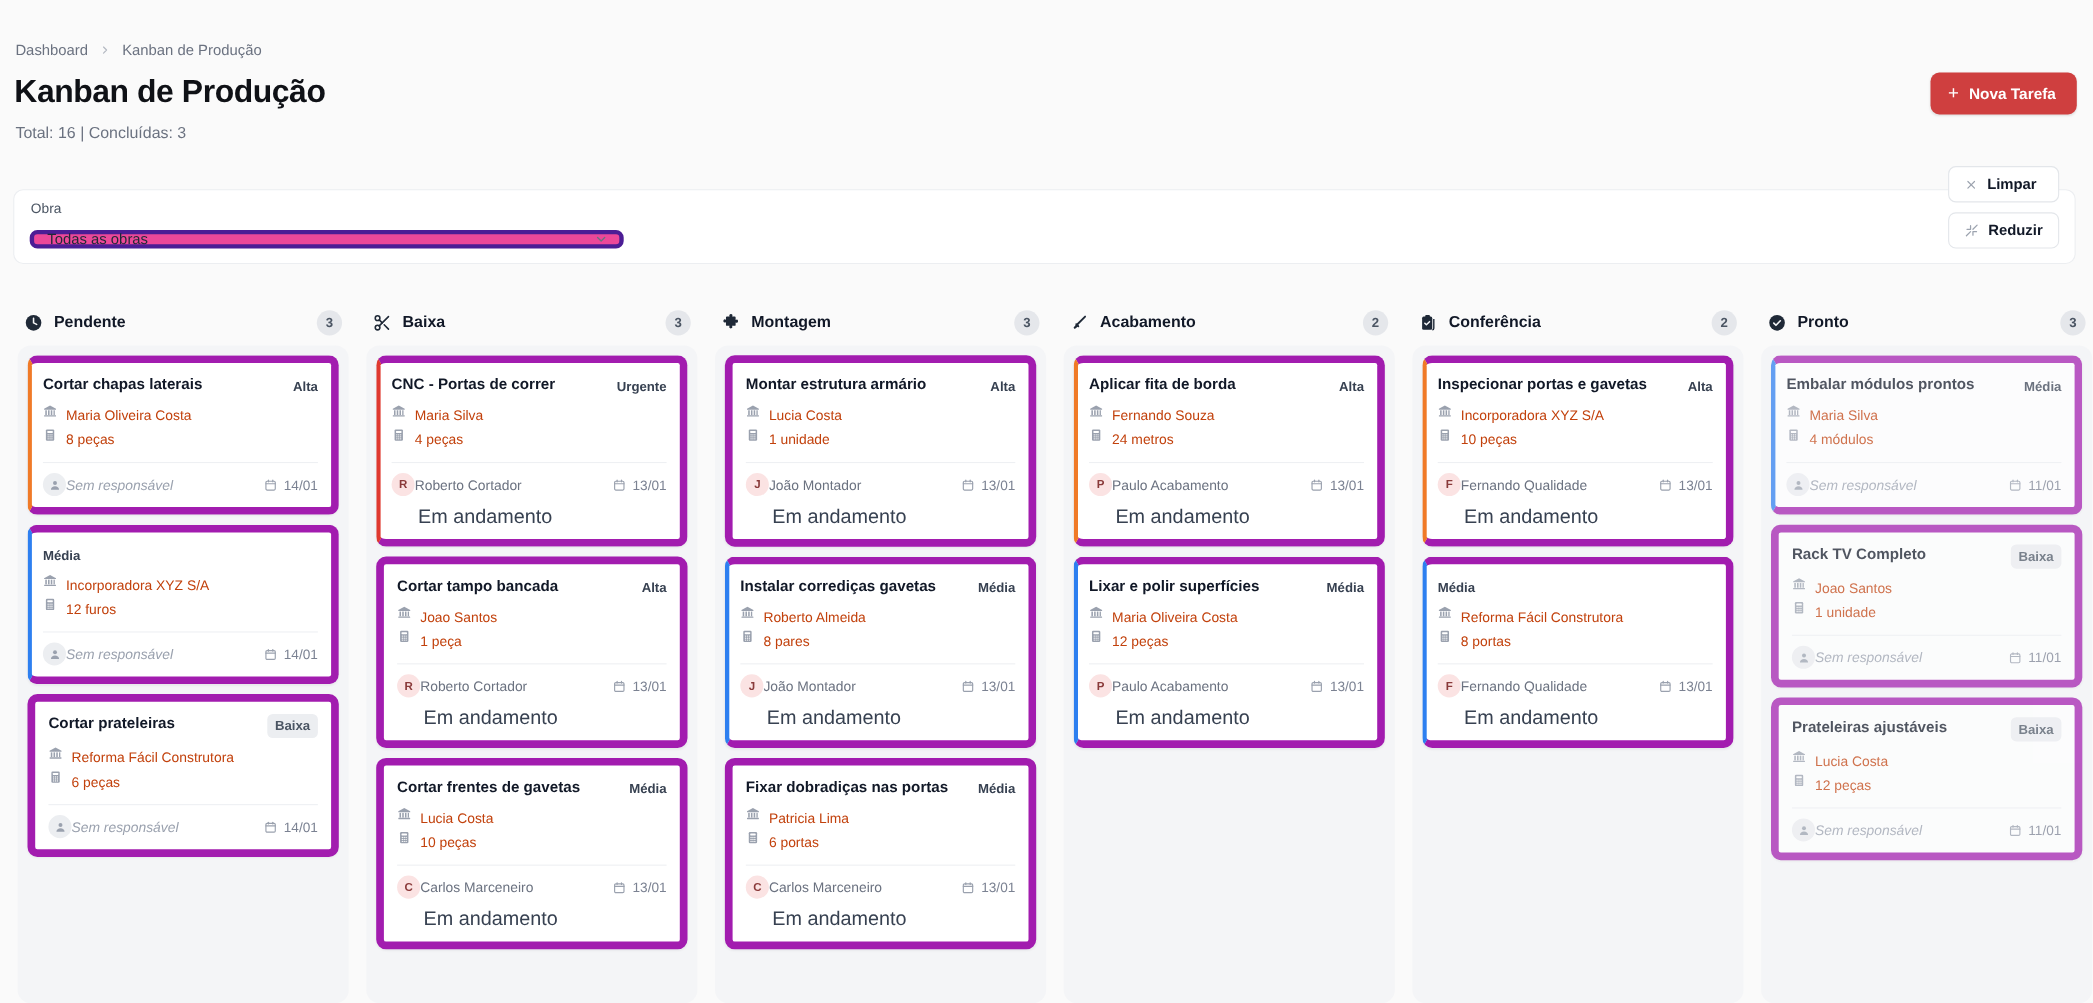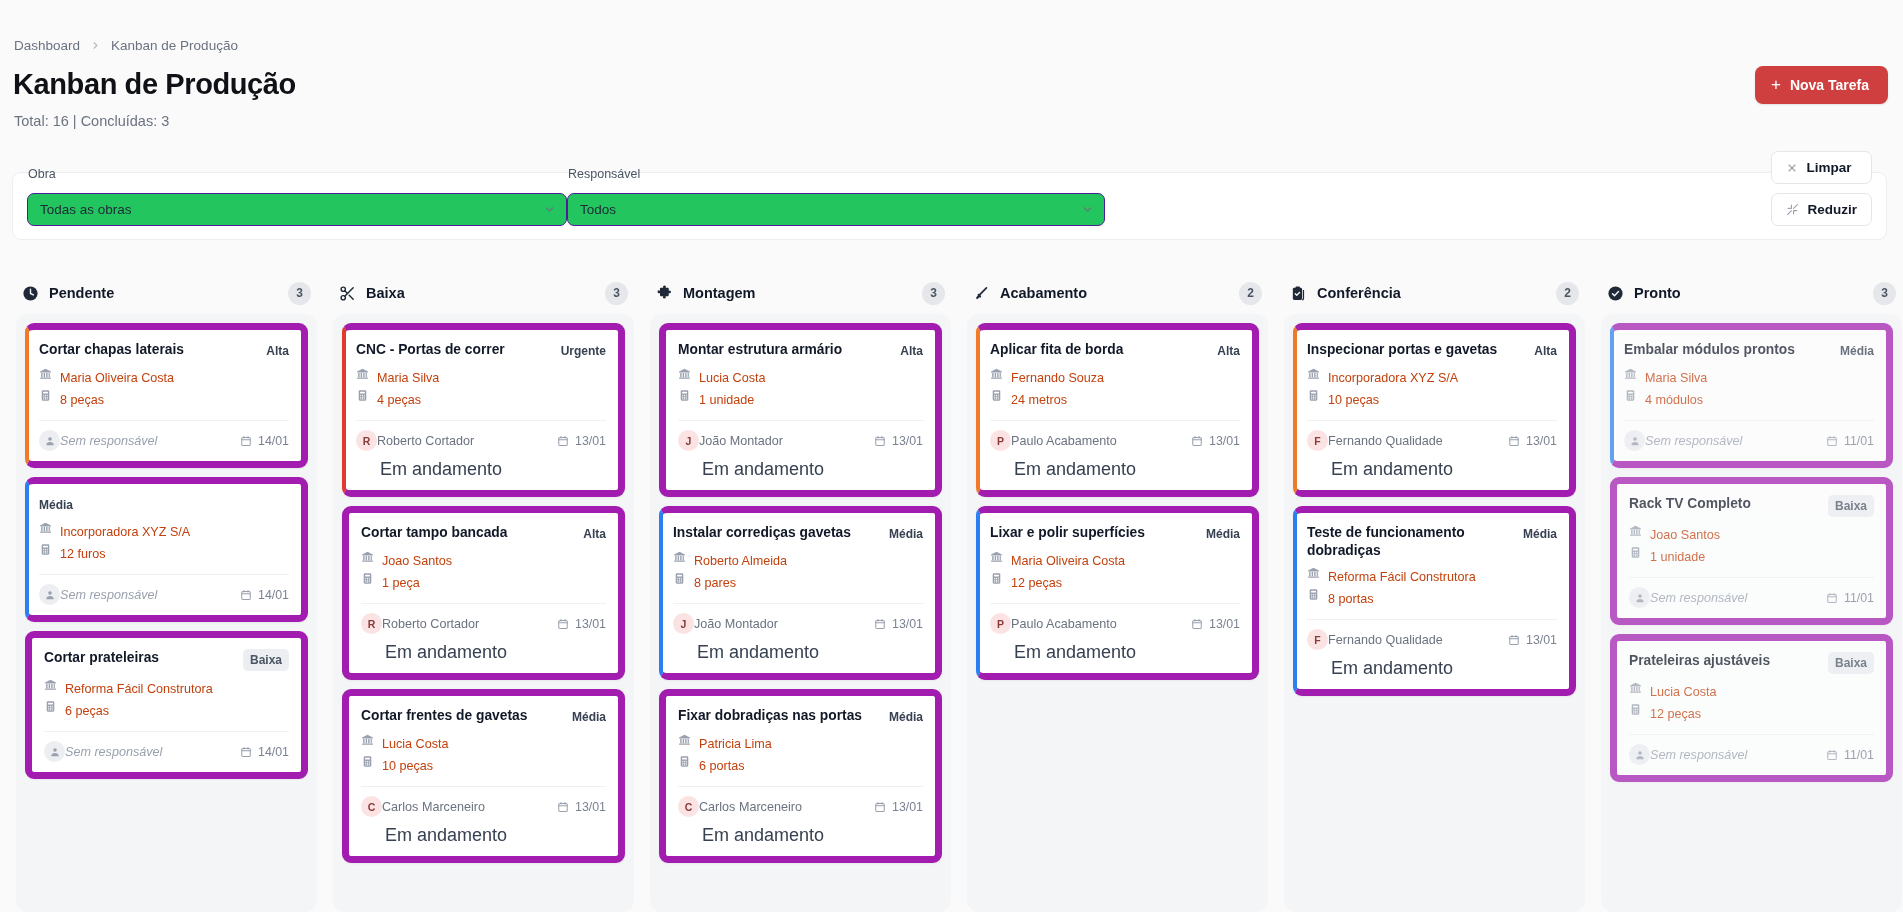--- a/index.html
+++ b/index.html
@@ -65,23 +65,23 @@
   }
   .filter-field { position: relative; }
   .filter-field.obra   { width: 540px; }
   .filter-field.resp   { width: 538px; }
   .filter-field.prio   { width: 538px; }
   .filter-label {
     position: absolute; top: -26px; left: 1px;
     font-size: 12.5px; color: #4b5563;
   }
   .select-box {
-    width: 100%; height: 33px;
-    border: 1px solid #4c1d95; border-radius: 7px;
-    background: #22c55e;
+    width: 100%; height: 17px;
+    border: 4px solid #4c1d95; border-radius: 7px;
+    background: #ec4899;
     display: flex; align-items: center;
     padding: 0 10px 0 12px;
     font-size: 13.5px; color: #1f2937;
     cursor: pointer;
     justify-content: space-between;
   }
   .chev {
     width: 13px; height: 13px; flex: none;
     color: #6b7280;
   }
@@ -234,31 +234,20 @@
       <div class="select-box">
         <span>Todas as obras</span>
         <span class="chev">
           <svg width="13" height="13" viewBox="0 0 24 24" fill="none" stroke="currentColor" stroke-width="2.2" stroke-linecap="round" stroke-linejoin="round">
               <polyline points="6 9 12 15 18 9"></polyline>
             </svg>
         </span>
       </div>
     </div>
 
-    <div class="filter-field resp">
-      <span class="filter-label">Responsável</span>
-      <div class="select-box">
-        <span>Todos</span>
-        <span class="chev">
-          <svg width="13" height="13" viewBox="0 0 24 24" fill="none" stroke="currentColor" stroke-width="2.2" stroke-linecap="round" stroke-linejoin="round">
-              <polyline points="6 9 12 15 18 9"></polyline>
-            </svg>
-        </span>
-      </div>
-    </div>
 
 
     <div class="filter-actions">
       <button class="chip-btn">
         <span class="ic">
           <svg width="12" height="12" viewBox="0 0 24 24" fill="none" stroke="currentColor" stroke-width="2.2" stroke-linecap="round">
               <line x1="18" y1="6" x2="6" y2="18"></line>
               <line x1="6" y1="6" x2="18" y2="18"></line>
             </svg>
         </span>
@@ -994,21 +983,20 @@
                     <line x1="16" y1="3" x2="16" y2="6"></line>
                   </svg>
                 </span>
                 <span>13/01</span>
               </span>
             </div>
             <div class="card-status">Em andamento</div>
           </article>
           <article class="card accent-blue">
             <div class="card-top">
-              <div class="card-title">Teste de funcionamento dobradiças</div>
               <div class="prio">Média</div>
             </div>
             <div class="meta-row">
               <span class="mi">
                 <svg width="13" height="13" viewBox="0 0 24 24" fill="currentColor">
                   <path d="M2 8.5 12 3l10 5.5V10H2V8.5Z"></path>
                   <rect x="4" y="11" width="2.6" height="8"></rect>
                   <rect x="8.6" y="11" width="2.6" height="8"></rect>
                   <rect x="13.2" y="11" width="2.6" height="8"></rect>
                   <rect x="17.8" y="11" width="2.2" height="8"></rect>

